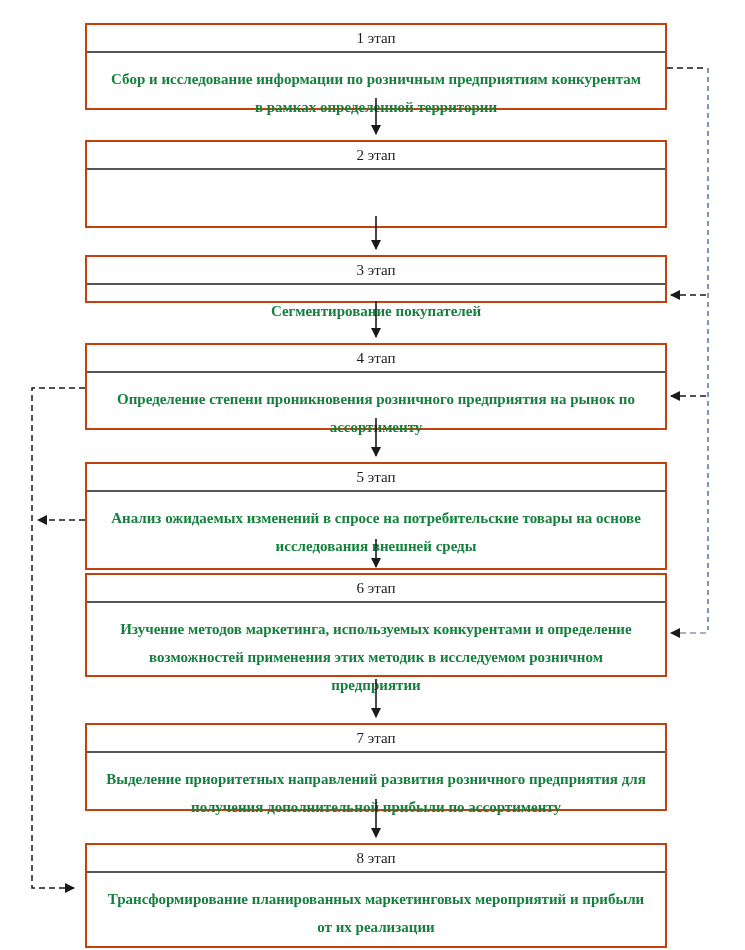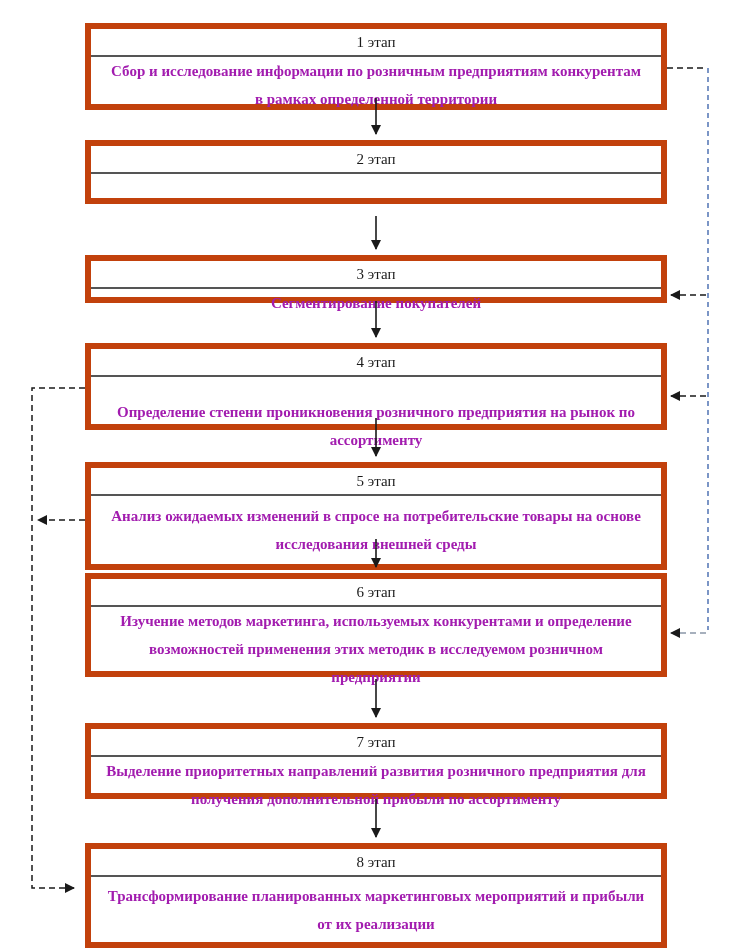--- a/index.html
+++ b/index.html
@@ -9,21 +9,21 @@
     height: 950px;
     background: #ffffff;
     font-family: "Liberation Serif", serif;
     overflow: hidden;
   }
   .stage {
     position: absolute;
     left: 85px;
     width: 582px;
     box-sizing: border-box;
-    border: 6px solid #c2410c;
+    border: 2px solid #c2410c;
     background: #ffffff;
     display: flex;
     flex-direction: column;
     z-index: 1;
   }
   .stage-title {
     flex: 0 0 26px;
     line-height: 26px;
     text-align: center;
     font-size: 15px;
@@ -32,23 +32,23 @@
   }
   .stage-body {
     flex: 1 1 auto;
     display: flex;
     align-items: center;
     justify-content: center;
     text-align: center;
     font-size: 15px;
     font-weight: bold;
     line-height: 28px;
-    color: #a21caf;
+    color: #15803d;
     white-space: pre-line;
-    padding: 0 6px;
+    padding: 12px 6px;
   }
   .overlay {
     position: absolute;
     left: 0; top: 0;
     width: 745px;
     height: 950px;
     z-index: 2;
     pointer-events: none;
   }
 </style>
@@ -56,49 +56,49 @@
 <body>
 
 <div class="canvas">
 
   <div class="stage" style="top:23px; height:87px;">
     <div class="stage-title">1 этап</div>
     <div class="stage-body">Сбор и исследование информации по розничным предприятиям конкурентам
 в рамках определенной территории</div>
   </div>
 
-  <div class="stage" style="top:140px; height:64px;">
+  <div class="stage" style="top:140px; height:88px;">
     <div class="stage-title">2 этап</div>
   </div>
 
   <div class="stage" style="top:255px; height:48px;">
     <div class="stage-title">3 этап</div>
     <div class="stage-body">Сегментирование покупателей</div>
   </div>
 
-  <div class="stage" style="top:343px; height:87px;gap:21px;">
+  <div class="stage" style="top:343px; height:87px;">
     <div class="stage-title">4 этап</div>
     <div class="stage-body">Определение степени проникновения розничного предприятия на рынок по
 ассортименту</div>
   </div>
 
   <div class="stage" style="top:462px; height:108px;">
     <div class="stage-title">5 этап</div>
     <div class="stage-body">Анализ ожидаемых изменений в спросе на потребительские товары на основе
 исследования внешней среды</div>
   </div>
 
   <div class="stage" style="top:573px; height:104px;">
     <div class="stage-title">6 этап</div>
     <div class="stage-body">Изучение методов маркетинга, используемых конкурентами и определение
 возможностей применения этих методик в исследуемом розничном
 предприятии</div>
   </div>
 
-  <div class="stage" style="top:723px; height:76px;">
+  <div class="stage" style="top:723px; height:88px;">
     <div class="stage-title">7 этап</div>
     <div class="stage-body">Выделение приоритетных направлений развития розничного предприятия для
 получения дополнительной прибыли по ассортименту</div>
   </div>
 
   <div class="stage" style="top:843px; height:105px;">
     <div class="stage-title">8 этап</div>
     <div class="stage-body">Трансформирование планированных маркетинговых мероприятий и прибыли
 от их реализации</div>
   </div>

